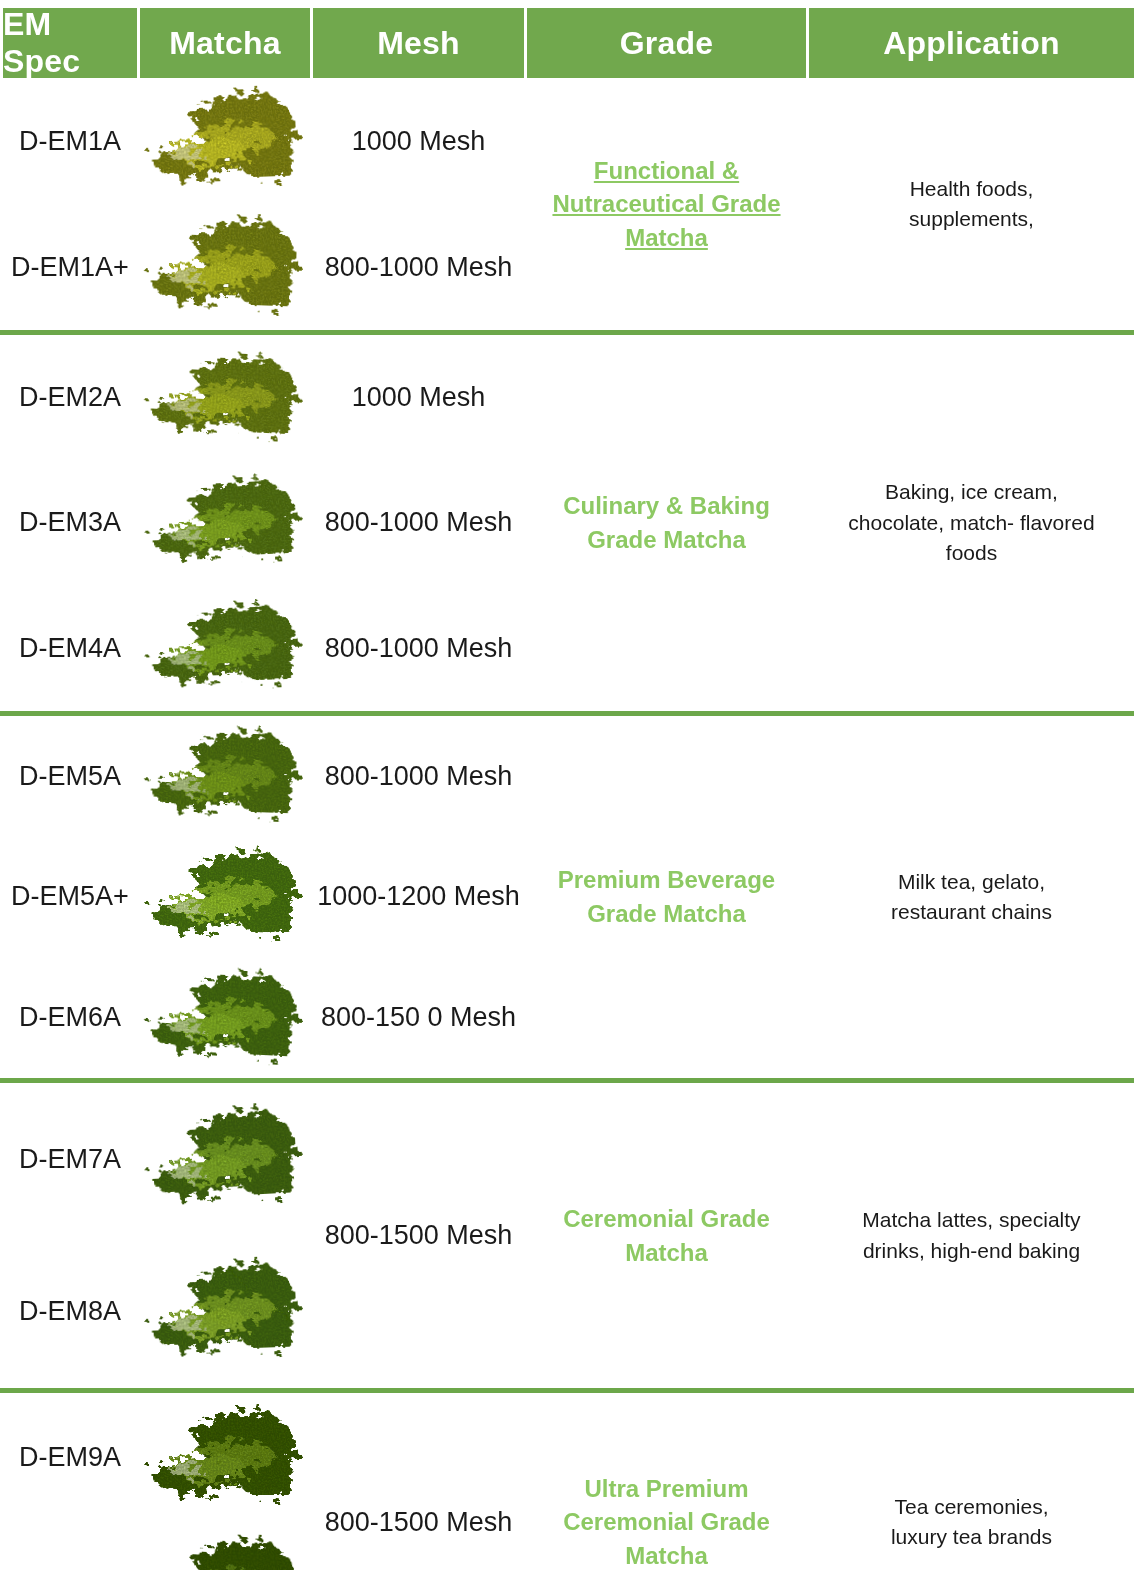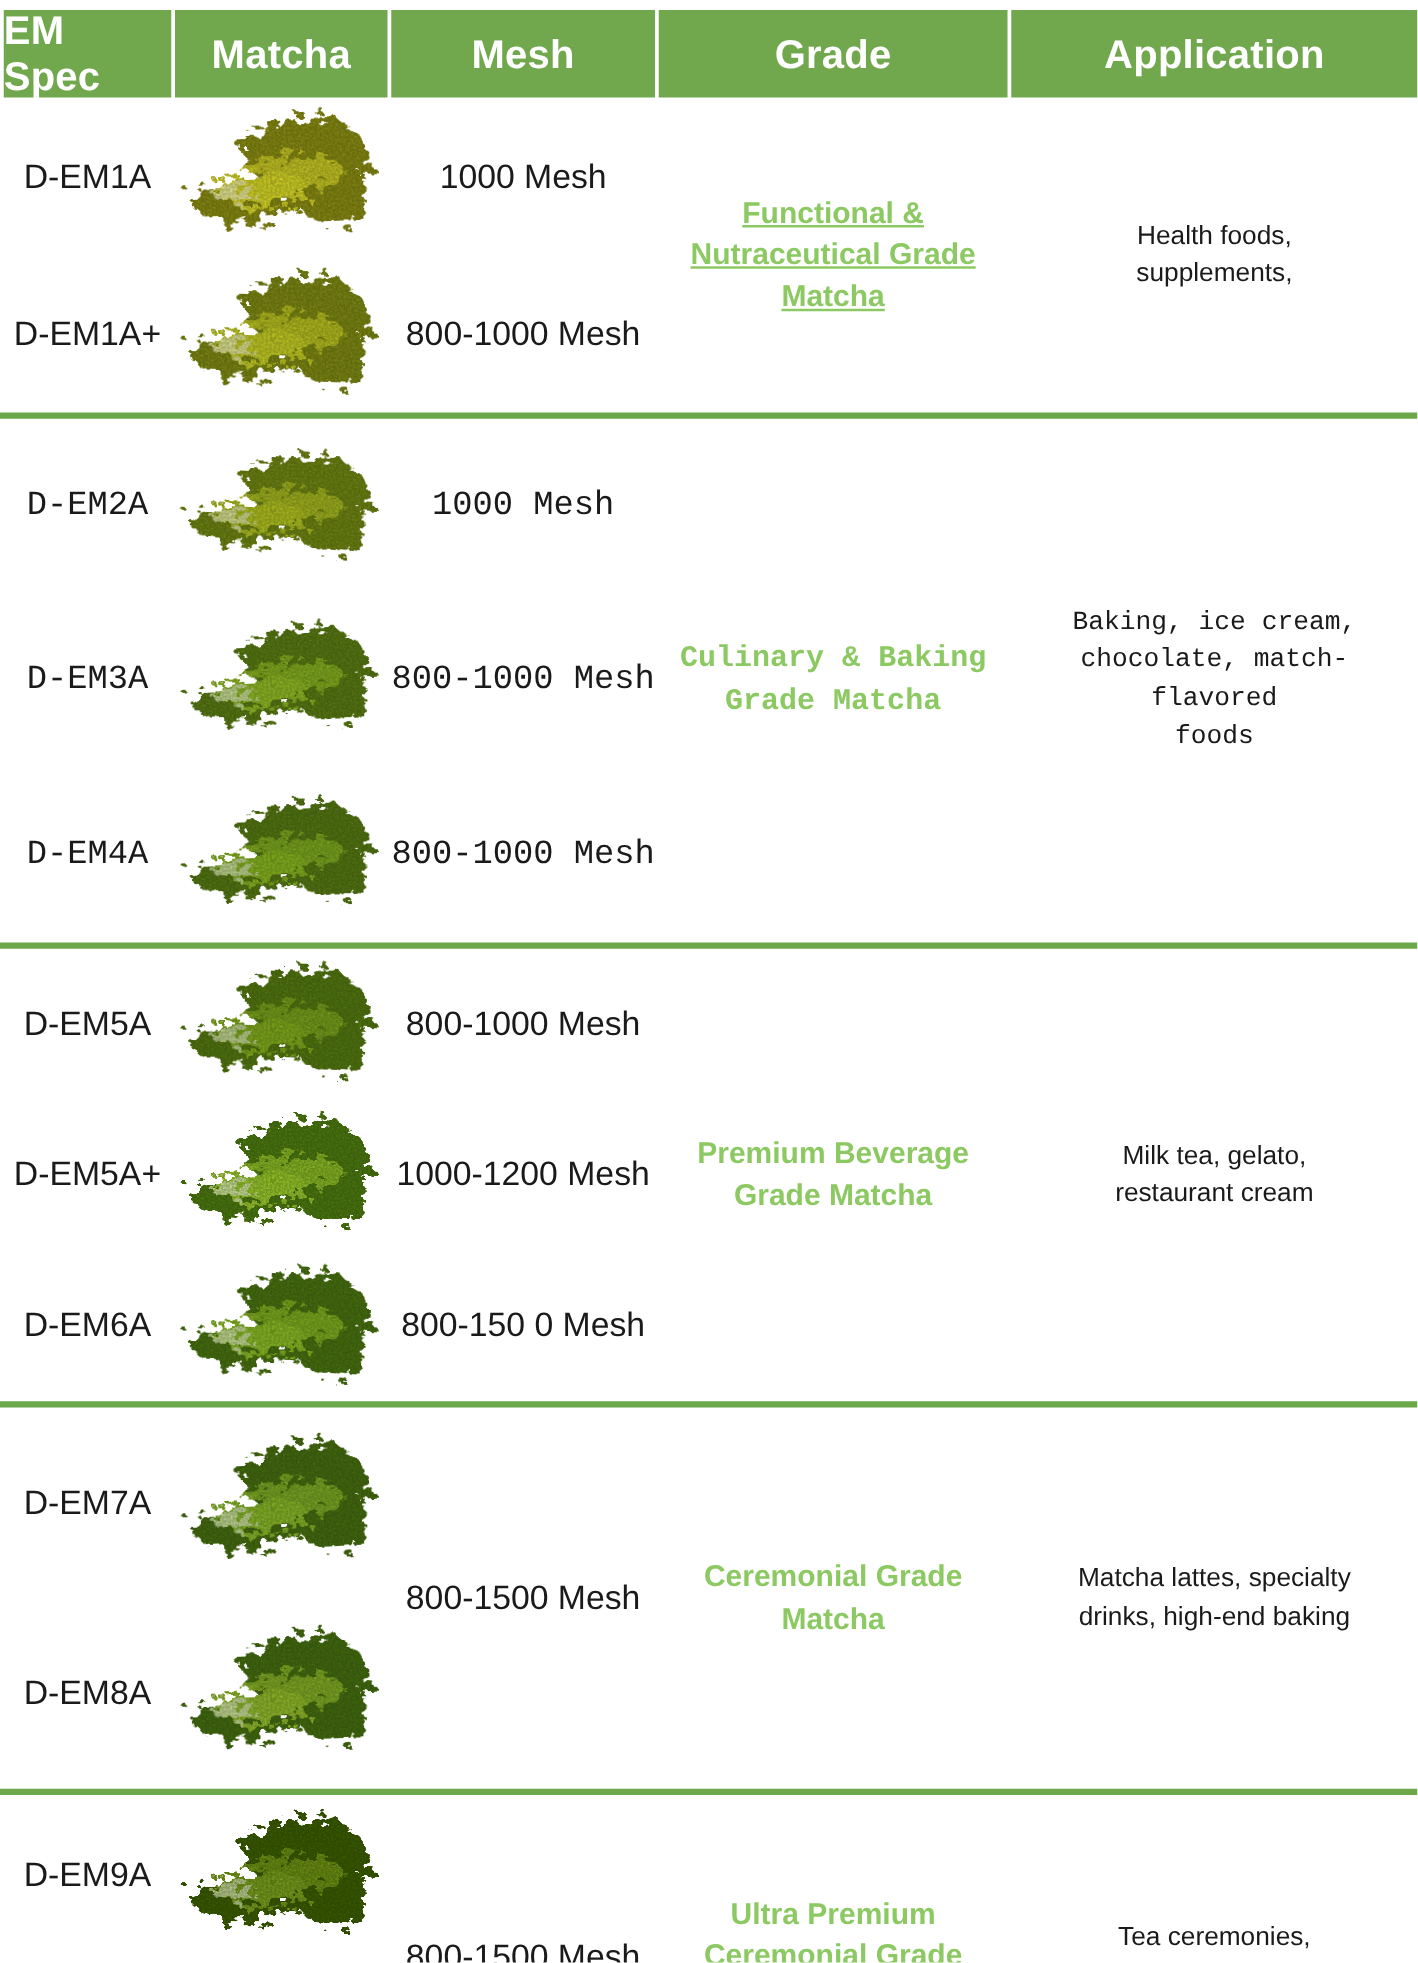--- a/index.html
+++ b/index.html
@@ -22,21 +22,21 @@
     background: var(--header-bg, #71A84D);
     color: #ffffff;
     font-weight: bold;
     font-size: 32px;
     height: 70px;
     display: flex; align-items: center; justify-content: center;
     letter-spacing: 0.2px;
   }
   
   .s0 { height: 252px; }
-  .s1 { height: 419px; font-family: Liberation Mono, monospace; }
+  .s1 { height: 376px; }
   .s2 { height: 362px; }
   .s3 { height: 305px; }
   .s4 { height: 258px; }
   .cell { display: flex; align-items: center; justify-content: center; }
   .spec-label { font-size: 27px; }
   .mesh-value { font-size: 27px; text-align: center; }
   .grade-text {
     font-size: 24px; font-weight: bold;
     color: var(--grade-color, #8DC963);
     text-align: center; white-space: pre-line; line-height: 1.4;
@@ -215,21 +215,21 @@
               <ellipse cx="80" cy="78" rx="46" ry="14" fill="#8EBE2A" opacity="1"></ellipse>
               <ellipse cx="116" cy="62" rx="42" ry="15" fill="#8EBE2A" opacity="0.8"></ellipse>
               <ellipse cx="56" cy="80" rx="22" ry="8" fill="#ffffff" opacity="0.5"></ellipse>
             </g>
           </svg>
         </div>
         <div class="cell mesh-value" style="grid-area: 3 / 3;">800-150 0 Mesh</div>
         <div class="cell grade-text" style="grid-area: 1 / 4 / span 3;">Premium Beverage
 Grade Matcha</div>
         <div class="cell application-text" style="grid-area: 1 / 5 / span 3;">Milk tea, gelato,
-restaurant cream</div>
+restaurant chains</div>
       </div>
       <div class="divider"></div>
       <div class="section s3" style="grid-template-rows: repeat(2, 1fr);">
         <div class="cell spec-label" style="grid-area: 1 / 1;">D-EM7A</div>
         <div class="cell" style="grid-area: 1 / 2;">
           <svg viewBox="0 0 200 132" preserveAspectRatio="none" class="powder">
             <g filter="url(#clumpF)" transform="rotate(-3 100 66)">
               <ellipse cx="128" cy="54" rx="56" ry="42" fill="#4A7014" opacity="1"></ellipse>
               <ellipse cx="96" cy="44" rx="32" ry="24" fill="#4A7014" opacity="1"></ellipse>
               <ellipse cx="62" cy="88" rx="46" ry="19" fill="#4A7014" opacity="1"></ellipse>

